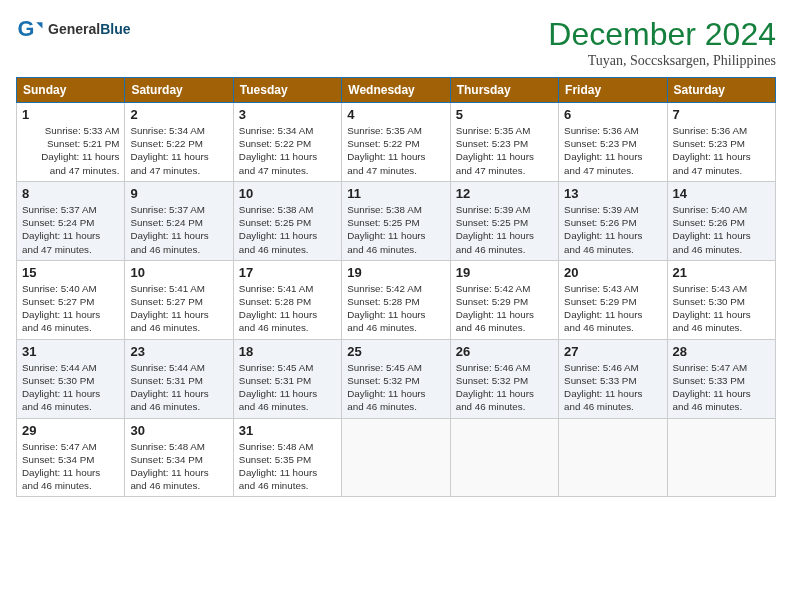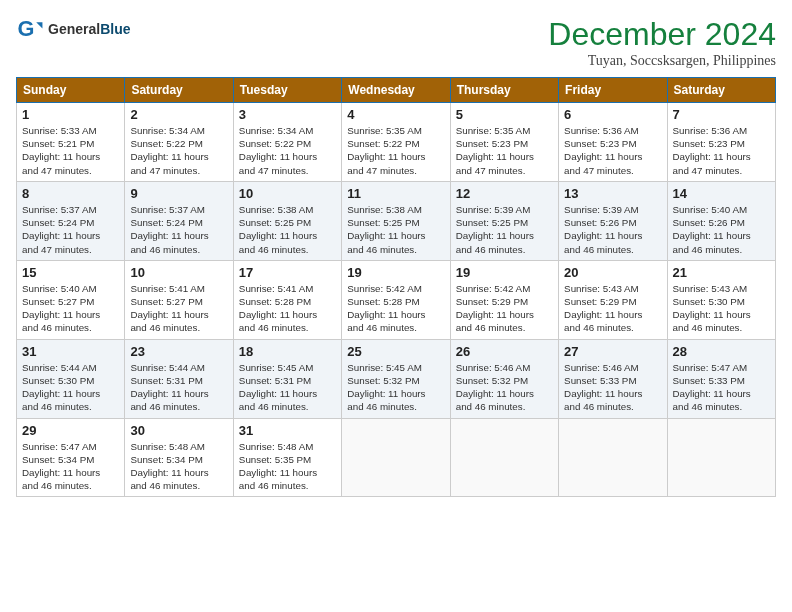--- a/index.html
+++ b/index.html
@@ -123,21 +123,21 @@
         <th>Wednesday</th>
         <th>Thursday</th>
         <th>Friday</th>
         <th>Saturday</th>
       </tr>
   </thead>
   <tbody id="calendar-body">
       <tr>
         <td>
           <span class="day-num">1</span>
-          <div class="cell-text" style="white-space: pre-line;">Sunrise: 5:33 AM
+          <div class="cell-text" style="white-space: pre-line; text-align: right;">Sunrise: 5:33 AM
 Sunset: 5:21 PM
 Daylight: 11 hours
 and 47 minutes.</div>
         </td>
         <td>
           <span class="day-num">2</span>
           <div class="cell-text" style="white-space: pre-line;">Sunrise: 5:34 AM
 Sunset: 5:22 PM
 Daylight: 11 hours
 and 47 minutes.</div>

